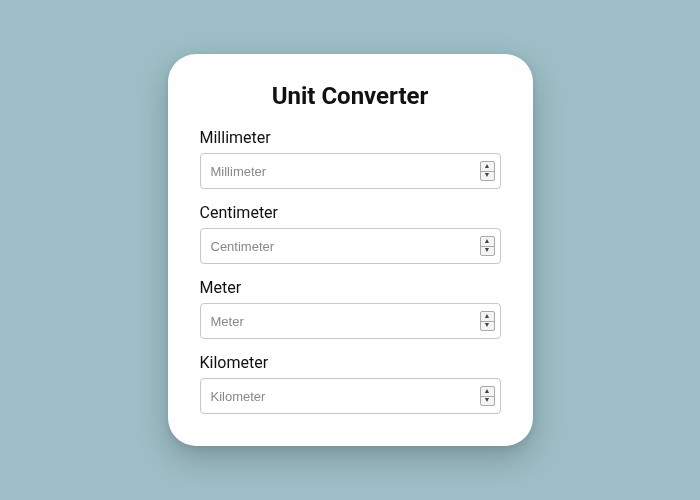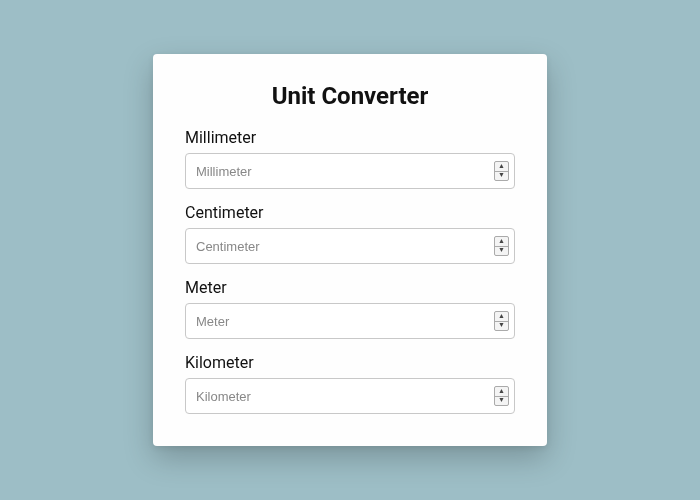--- a/index.html
+++ b/index.html
@@ -11,23 +11,23 @@
       width: 700px;
       height: 500px;
       background-color: #9dbec6;
       display: flex;
       align-items: center;
       justify-content: center;
       font-family: -apple-system, BlinkMacSystemFont, "Segoe UI", Roboto, Helvetica, Arial, sans-serif;
     }
     .card {
       background-color: #fefefe;
-      border-radius: 4px;
+      border-radius: 28px;
       padding: 28px 32px 32px 32px;
-      width: 394px;
+      width: 365px;
       box-shadow: 0 12px 30px rgba(0,0,0,0.22), 0 2px 6px rgba(0,0,0,0.08);
     }
     .title {
       font-size: 24px;
       font-weight: 700;
       text-align: center;
       color: #111;
       margin-bottom: 18px;
     }
     .field {

